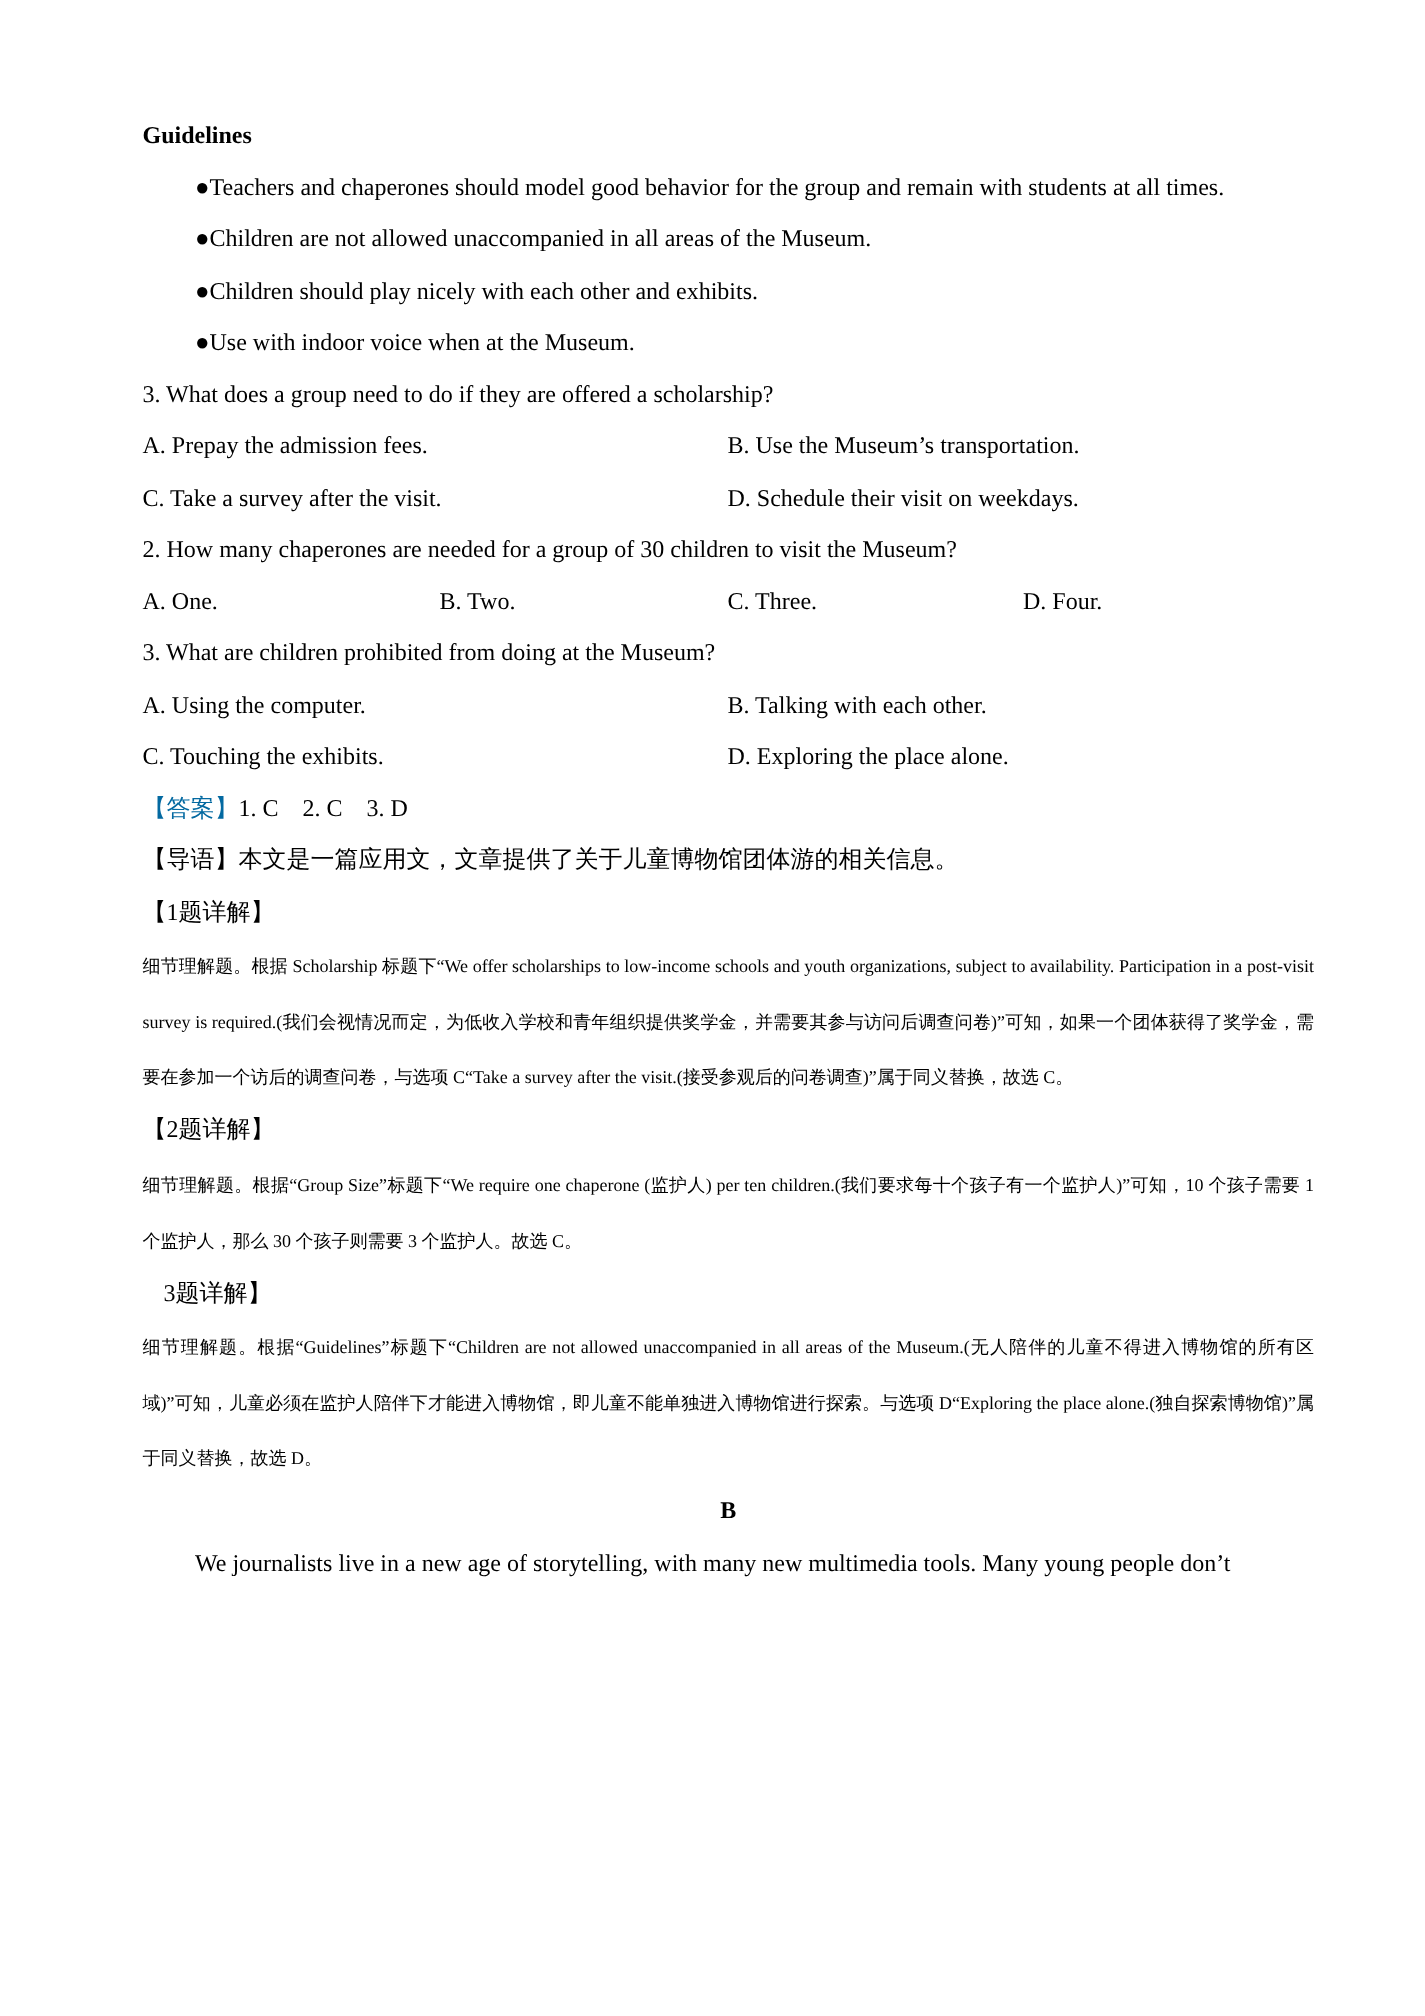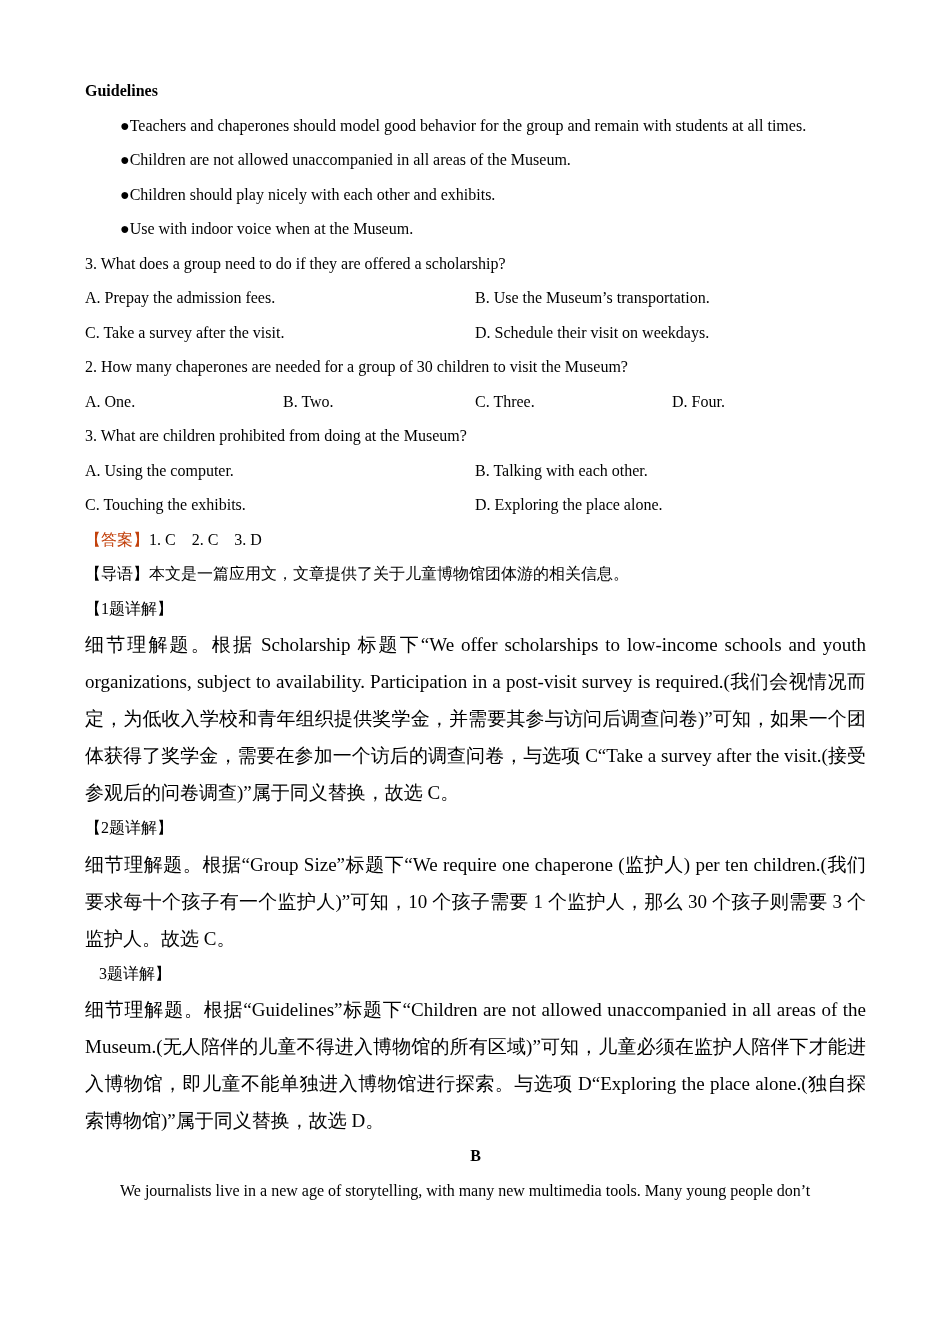--- a/index.html
+++ b/index.html
@@ -5,41 +5,41 @@
   * { margin: 0; padding: 0; box-sizing: border-box; }
   html, body {
     width: 950px; height: 1344px;
     background: #ffffff;
     color: #000000;
     font-family: "Liberation Serif", "DejaVu Serif", serif;
     overflow: hidden;
   }
   .page {
     position: absolute;
-    left: 85px; top: 74px;
+    left: 95px; top: 74px;
     width: 781px;
   }
   .line {
     font-size: 16px;
     line-height: 34.5px;
     white-space: nowrap;
   }
   .para {
-    font-size: 19px;
+    font-size: 12px;
     line-height: 37px;
     text-align: justify;
   }
   .bold { font-weight: bold; }
   .bullet { padding-left: 35px; }
   .opt-row { display: flex; font-family: Liberation Serif, serif; }
   .c2 { width: 390px; flex: none; }
   .c4a { width: 198px; flex: none; }
   .c4b { width: 192px; flex: none; }
   .c4c { width: 197px; flex: none; }
-  .blue { color: #c2410c; text-align: center; }
+  .blue { color: #0369a1; text-align: center; }
   .pre { white-space: pre-wrap; text-align: right; }
   .center { text-align: center; }
   .indent { text-indent: 35px; }
   .indent-sm { padding-left: 14px; }
   .gap-top { margin-top: 0; }
 </style>
 </head>
 <body>
 
 <div class="page">

